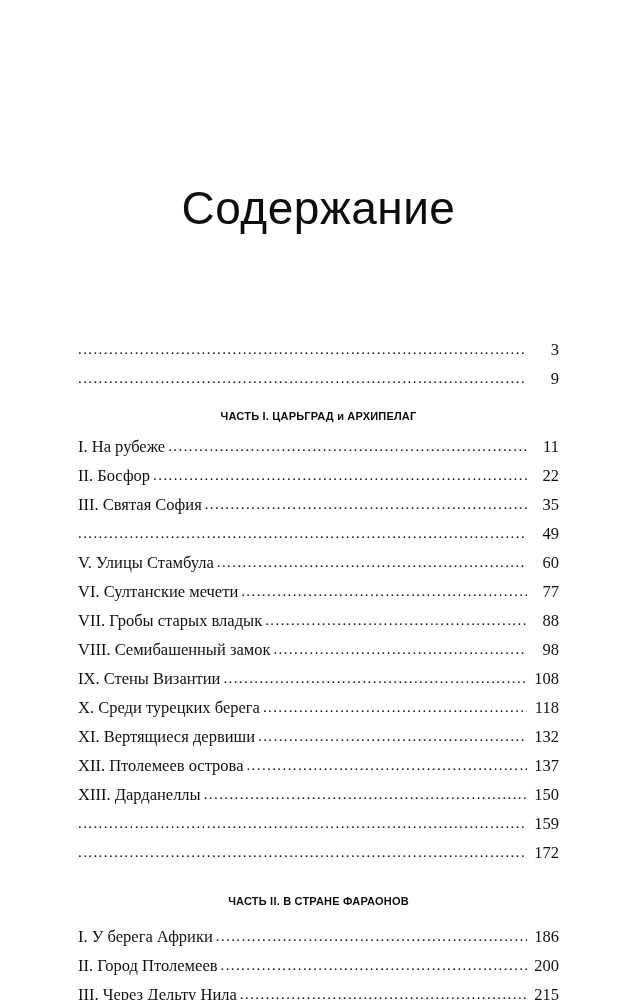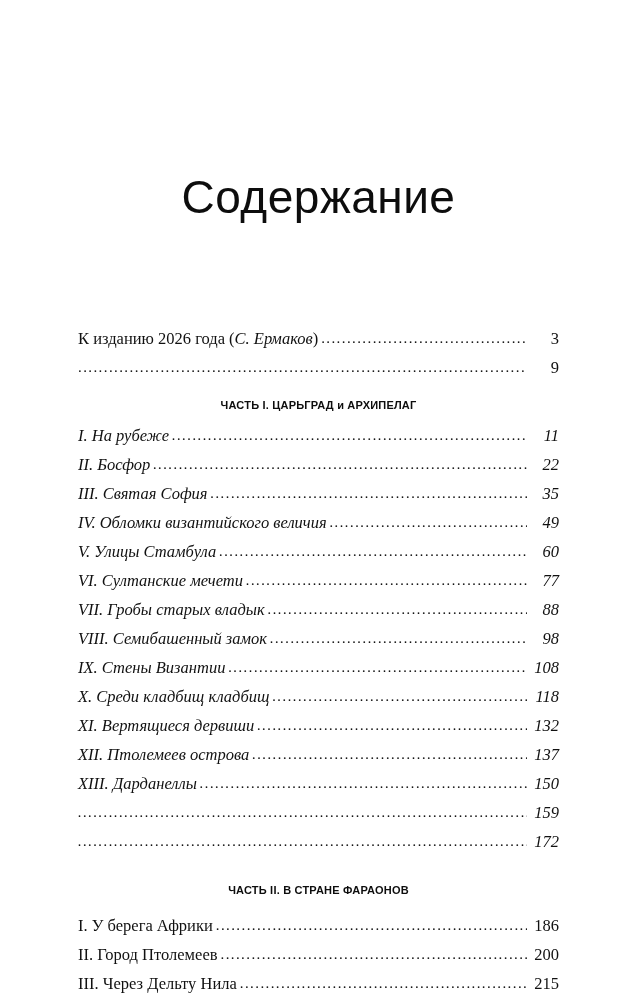--- a/index.html
+++ b/index.html
@@ -12,21 +12,21 @@
     height: 1000px;
     font-family: "Liberation Serif", serif;
     color: #111111;
     position: relative;
     overflow: hidden;
   }
   .page {
     width: 637px;
     height: 1000px;
     box-sizing: border-box;
-    padding: 0 78px;
+    padding: 11px 78px;
     position: relative;
   }
   .toc-title {
     font-family: "Liberation Sans", sans-serif;
     font-weight: 400;
     font-size: 46px;
     letter-spacing: 0.5px;
     text-align: center;
     color: #0d0d0d;
     margin: 0;
@@ -62,21 +62,20 @@
     transform: translateY(-1px);
   }
   .entry .page-num {
     flex: 0 0 auto;
     padding-left: 6px;
     text-align: right;
     min-width: 26px;
   }
   .entry.indent {
     padding-left: 0px;
-    font-style: italic;
   }
   .part-head {
     font-family: "Liberation Sans", sans-serif;
     font-size: 11px;
     font-weight: 700;
     text-align: center;
     letter-spacing: 0.2px;
     margin: 22px 0 17px 0;
     color: #0d0d0d;
   }
@@ -96,21 +95,20 @@
 
 <div class="page">
 
   <h1 class="toc-title">Содержание</h1>
 
   <div class="toc-body">
 
     <div class="front-block">
 
       <div class="entry">
-        <span class="label"><span>К изданию 2026 года (</span><span class="ital">С. Ермаков</span><span>)</span></span>
         <span class="leader">.......................................................................................................................................</span>
         <span class="page-num">3</span>
       </div>
 
       <div class="entry">
         <span class="leader">.......................................................................................................................................</span>
         <span class="page-num">9</span>
       </div>
 
     </div>
@@ -131,21 +129,20 @@
         <span class="page-num">22</span>
       </div>
 
       <div class="entry indent">
         <span class="label">III. Святая София</span>
         <span class="leader">.......................................................................................................................................</span>
         <span class="page-num">35</span>
       </div>
 
       <div class="entry indent">
-        <span class="label">IV. Обломки византийского величия</span>
         <span class="leader">.......................................................................................................................................</span>
         <span class="page-num">49</span>
       </div>
 
       <div class="entry indent">
         <span class="label">V. Улицы Стамбула</span>
         <span class="leader">.......................................................................................................................................</span>
         <span class="page-num">60</span>
       </div>
 
@@ -167,21 +164,21 @@
         <span class="page-num">98</span>
       </div>
 
       <div class="entry indent">
         <span class="label">IX. Стены Византии</span>
         <span class="leader">.......................................................................................................................................</span>
         <span class="page-num">108</span>
       </div>
 
       <div class="entry indent">
-        <span class="label">X. Среди кладбищ кладбищ</span>
+        <span class="label">X. Среди турецких берега</span>
         <span class="leader">.......................................................................................................................................</span>
         <span class="page-num">118</span>
       </div>
 
       <div class="entry indent">
         <span class="label">XI. Вертящиеся дервиши</span>
         <span class="leader">.......................................................................................................................................</span>
         <span class="page-num">132</span>
       </div>
 

